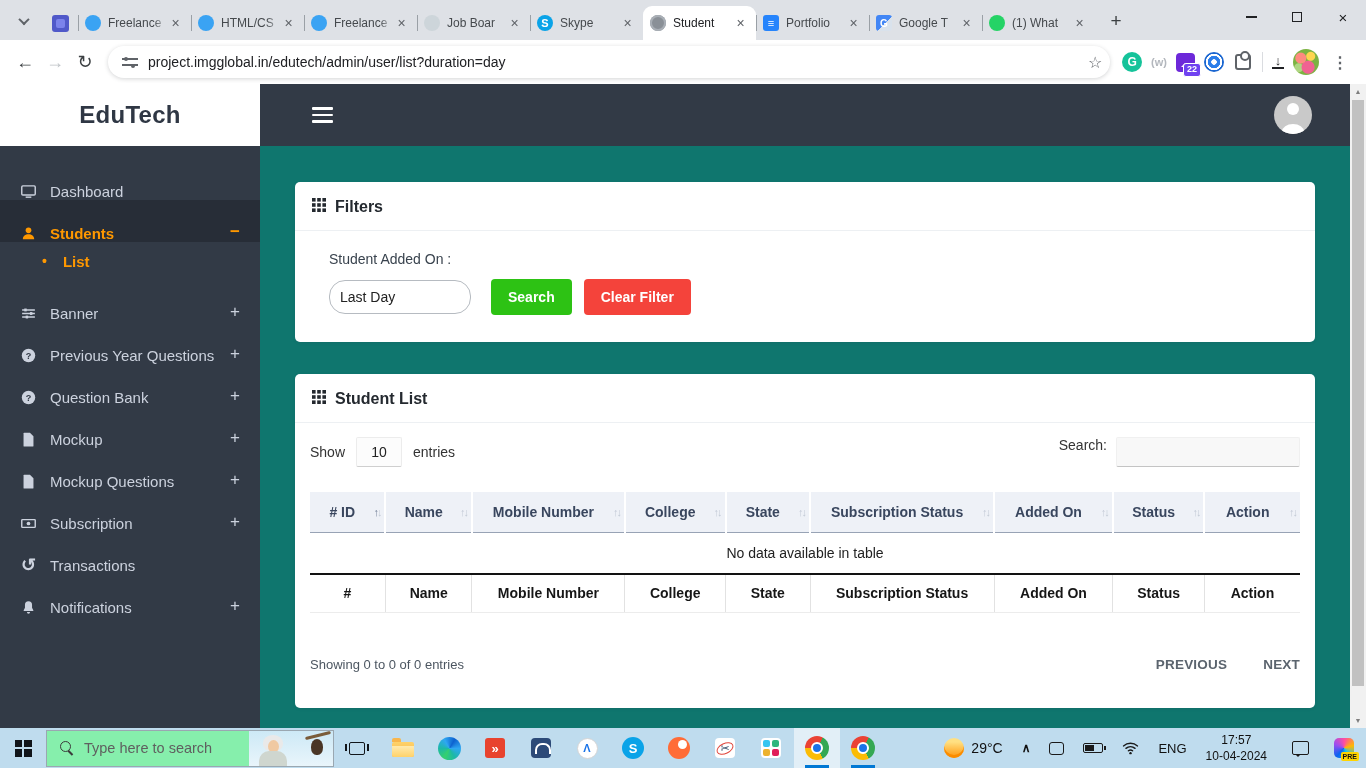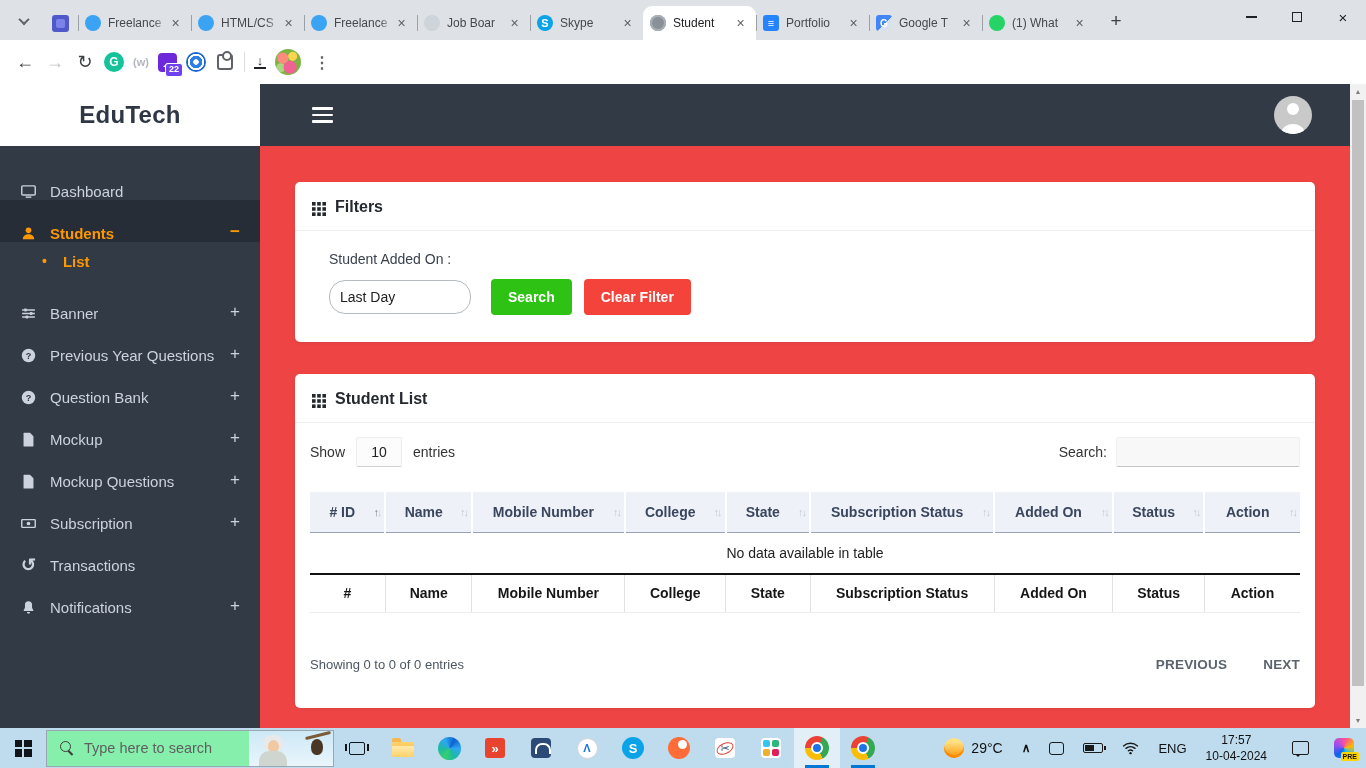--- a/index.html
+++ b/index.html
@@ -59,56 +59,56 @@
   .dl i{font-style:normal;font-size:13px;font-weight:bold;color:#202124;line-height:10px}
   .dl::after{content:"";width:12px;height:2px;background:#202124;margin-top:1px}
   .profile{width:26px;height:26px;border-radius:50%;background:
     radial-gradient(circle at 30% 35%,#ff8a80 0 5px,transparent 6px),
     radial-gradient(circle at 68% 28%,#ffd54f 0 4px,transparent 5px),
     radial-gradient(circle at 58% 70%,#f06292 0 6px,transparent 7px),
     radial-gradient(circle at 22% 72%,#aed581 0 4px,transparent 5px),#7cb342}
   .kebab{font-size:16px;color:#5f6368;padding:0 4px;font-weight:bold}
 
   
-  .app{position:absolute;top:84px;left:0;width:1366px;height:644px;background:#ef4444}
+  .app{position:absolute;top:84px;left:0;width:1366px;height:644px;background:#0f766e}
   .sidebar{position:absolute;left:0;top:0;width:260px;height:644px;background:#323a46}
   .logo{height:62px;background:#fff;display:flex;align-items:center;justify-content:center;font-size:24px;font-weight:bold;color:#2f3744;letter-spacing:.3px}
   .menu{padding-top:12px}
   .sitem{height:42px;display:flex;align-items:flex-end;padding:0 20px;color:#ccd2de;font-size:15px}
   .sitem svg{width:17px;height:17px;margin-right:13px;flex:none}
   .sitem .hist{width:17px;margin-right:13px;font-size:18px;line-height:17px;font-weight:bold;text-align:center;flex:none}
   .sitem .expand{margin-left:auto;font-size:17px}
   .sitem.active{background:#272d37;color:#ff9800;font-weight:bold}
   .subitem{height:38px;display:flex;align-items:center;padding:0 20px 0 42px;color:#ff9800;font-weight:bold;font-size:15px}
   .subitem .blt{margin-right:16px;font-size:14px}
 
   .topbar{position:absolute;left:260px;top:0;width:1090px;height:62px;background:#323a46;display:flex;align-items:center}
   .burger{margin-left:52px;display:flex;flex-direction:column;gap:4px}
   .burger i{display:block;width:21px;height:2.6px;background:#fff;border-radius:1px}
   .user-avatar{position:absolute;right:38px;top:12px;width:38px;height:38px;border-radius:50%;background:#c9c9c9;overflow:hidden}
   .user-avatar::before{content:"";position:absolute;top:7px;left:13px;width:12px;height:12px;border-radius:50%;background:#fff}
   .user-avatar::after{content:"";position:absolute;bottom:-5px;left:8px;width:22px;height:15px;border-radius:50% 50% 0 0;background:#fff}
 
   .main{position:absolute;left:260px;top:62px;width:1090px;height:582px}
   .card{margin:0 35px;background:#fff;border-radius:5px;box-shadow:0 1px 3px rgba(50,58,70,.12)}
-  .card-head{display:flex;align-items:flex-end;gap:9px;padding:16px 17px 14px;font-size:16px;font-weight:bold;color:#24292f;border-bottom:1px solid #edf0f3}
+  .card-head{display:flex;align-items:flex-start;gap:9px;padding:16px 17px 14px;font-size:16px;font-weight:bold;color:#24292f;border-bottom:1px solid #edf0f3}
   .card-head svg{color:#24292f}
   .card1{margin-top:36px;height:160px}
   .card1-body{padding:20px 34px 0}
   .flabel{font-size:14px;color:#39434e;margin-bottom:12px}
   .frow{display:flex;align-items:center}
   .filter-input{width:142px;height:34px;border:1px solid #b6bbc1;border-radius:16px;padding:0 10px;font-size:14px;color:#222;background:#fff}
   .btn{height:36px;border:none;border-radius:4px;color:#fff;font-weight:bold;font-size:14px;padding:0 17px;cursor:pointer}
   .btn-green{background:#2dc214;margin-left:20px}
   .btn-red{background:#f4433b;margin-left:12px}
 
   .card2{margin-top:32px;padding-bottom:36px}
   .list-controls{display:flex;align-items:center;margin:14px 15px 0;font-size:14px;color:#333}
   .show-input{width:46px;height:30px;margin:0 11px;text-align:center;font-size:14px;color:#222;border:1px solid #ececec;border-bottom:1px solid #cfcfcf;background:#fcfcfc;border-radius:2px}
-  .srch-grp{margin-left:auto;display:flex;align-items:center}
+  .srch-grp{margin-left:auto;display:flex;align-items:flex-start}
   .tbl-search{width:184px;height:30px;margin-left:9px;border:1px solid #f0f0f0;border-bottom:1px solid #c4c4c4;background:#f8f8f8;border-radius:2px;padding:0 8px;font-size:14px}
   .table-wrap{margin:25px 15px 0}
   table{width:100%;border-collapse:collapse;font-size:14px}
   thead th{background:#eef1f7;color:#39465e;font-weight:bold;height:40px;position:relative;border-left:2px solid #fff;border-right:2px solid #fff;border-bottom:1px solid #98a3b5;text-align:center;padding:0 18px 0 8px}
   thead th:first-child{border-left:none}
   thead th:last-child{border-right:none}
   .sort{position:absolute;right:4px;top:50%;transform:translateY(-50%);font-size:11px;color:#c3cad6;letter-spacing:-2px;font-weight:normal}
   .sort .on{color:#76839a}
   td.empty{height:42px;text-align:center;color:#222;border-bottom:2px solid #121212;background:#fff}
   tfoot th{font-weight:bold;color:#161616;height:38px;border-right:1px solid #e2e2e2;border-bottom:1px solid #ececec;background:#fff;text-align:center;font-size:14px}
@@ -247,20 +247,27 @@
         <i></i>
       </span>
     <span class="wc">×</span>
   </div>
 </div>
 
 <div class="toolbar">
   <span class="navbtn">←</span>
   <span class="navbtn disabled">→</span>
   <span class="navbtn">↻</span>
+  <div class="omnibox">
+    <span class="tune">
+        <i></i>
+      </span>
+    <span class="url">project.imgglobal.in/edutech/admin/user/list?duration=day</span>
+    <span class="star">☆</span>
+  </div>
   <div class="extbar">
     <span class="grammarly">G</span>
     <span class="wext">(w)</span>
     <span class="pext">
       <span class="extbadge">22</span>
     </span>
     <span class="bext"></span>
     <span class="puzzle"></span>
     <span class="tooldiv"></span>
     <span class="dl">

